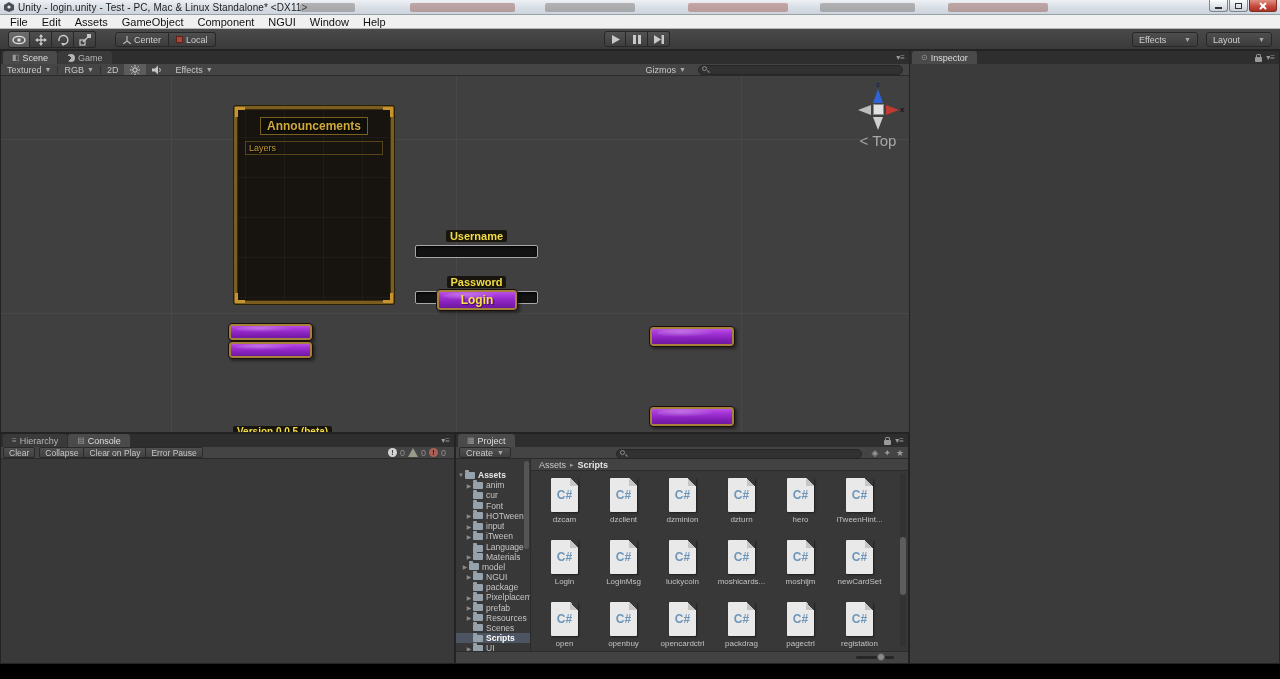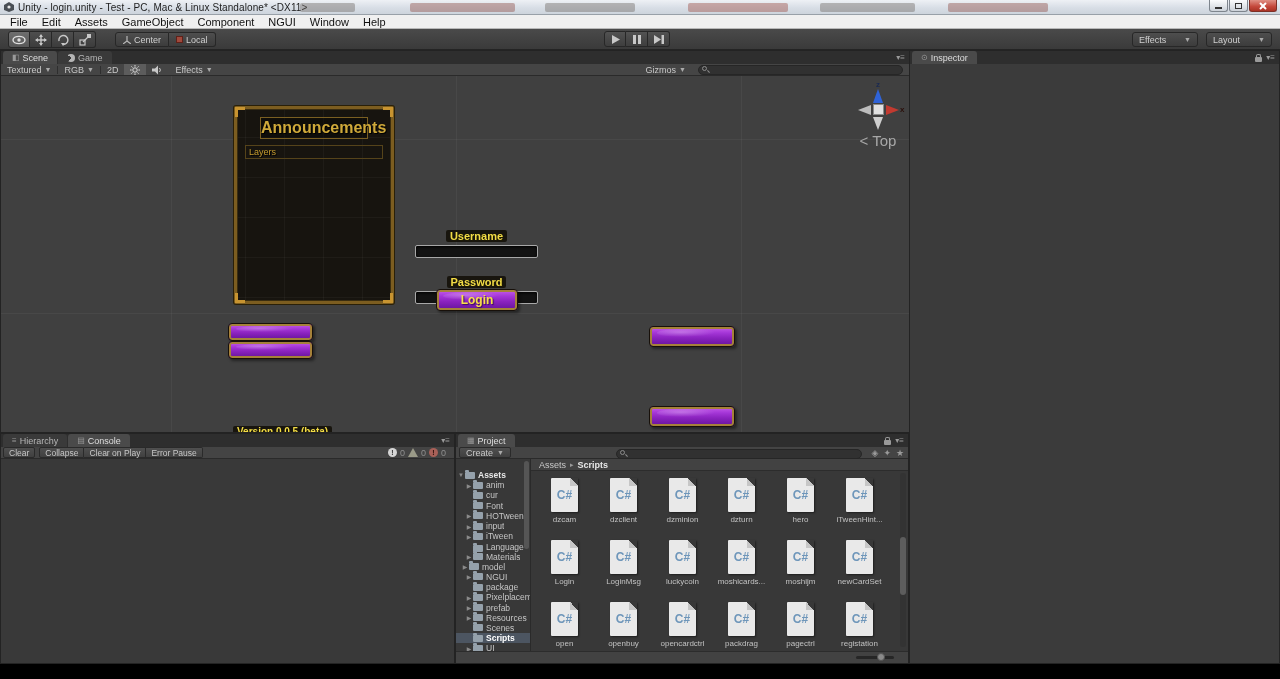--- a/index.html
+++ b/index.html
@@ -108,21 +108,21 @@
     background-image:
       linear-gradient(rgba(255,255,255,.035) 1px, transparent 1px),
       linear-gradient(90deg, rgba(255,255,255,.035) 1px, transparent 1px);
     background-size:39px 40px; background-position:8px 28px; }
   .corner { position:absolute; width:10px; height:10px; }
   .corner.tl { left:-2px; top:-2px; border-left:3px solid #c89430; border-top:3px solid #c89430; }
   .corner.tr { right:-2px; top:-2px; border-right:3px solid #c89430; border-top:3px solid #c89430; }
   .corner.bl { left:-2px; bottom:-2px; border-left:3px solid #c89430; border-bottom:3px solid #c89430; }
   .corner.br { right:-2px; bottom:-2px; border-right:3px solid #c89430; border-bottom:3px solid #c89430; }
   .ann-title { margin:8px auto 0; width:108px; text-align:center; border:1px solid #7a5f22;
-    background:rgba(0,0,0,.35); color:#cfa93a; font-weight:bold; font-size:16px; padding:1px 0;
+    background:rgba(0,0,0,.35); color:#cfa93a; font-weight:bold; font-size:12px; padding:1px 0;
     text-shadow:1px 1px 0 #000; }
   .ann-loading { margin:6px 8px 0; border:1px solid #55431a; color:#c49a2e; font-size:9px;
     padding:1px 3px; text-shadow:1px 1px 0 #000; }
   .gold-label { display:inline-block; background:rgba(18,14,6,.85); border-radius:2px;
     color:#f2dc46; font-weight:bold; font-size:11px; padding:0 4px; line-height:12px;
     text-shadow:1px 1px 0 #1e1a04; }
   .form-col { position:absolute; left:414px; top:150px; width:123px; text-align:center; }
   .ui-input { width:123px; height:13px; background:#131313; border:1px solid #a8a8a8;
     border-radius:2px; box-shadow:inset 0 1px 3px #000; }
   .pbtn { position:absolute; border:1px solid #17100a; border-radius:4px;

